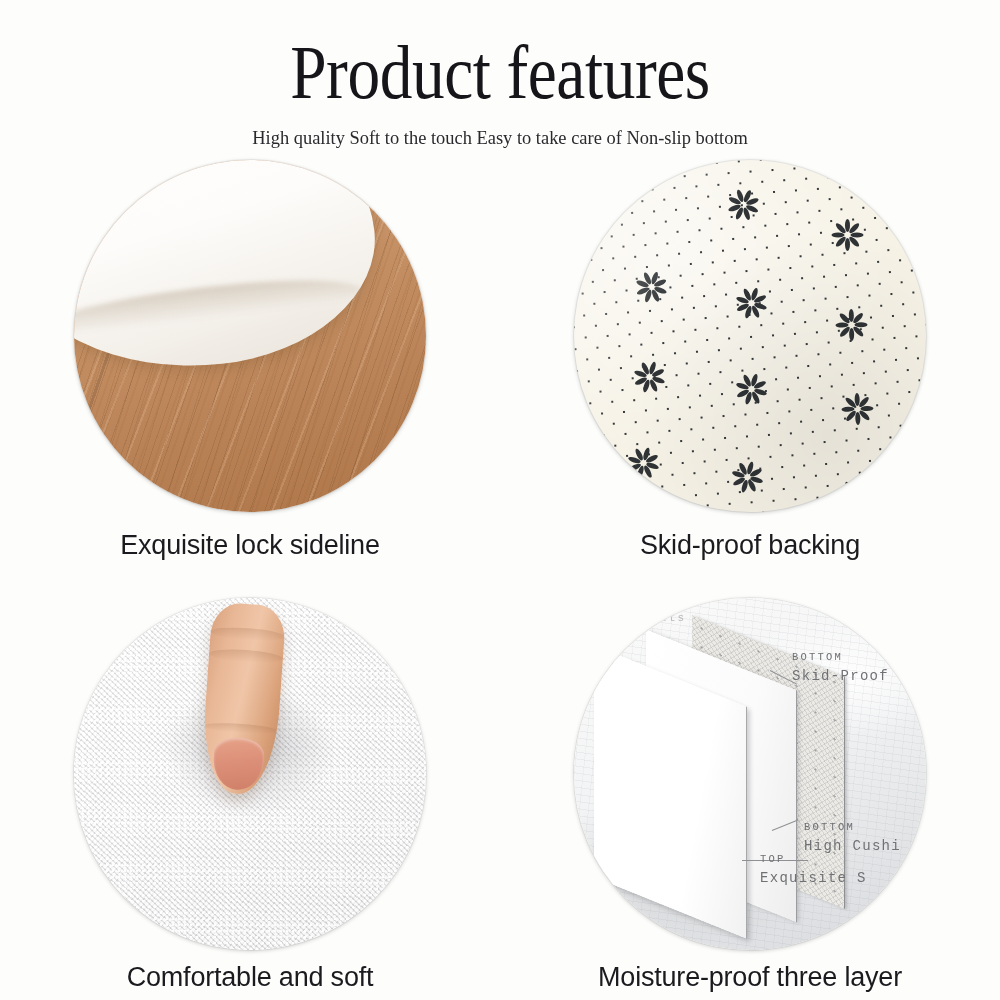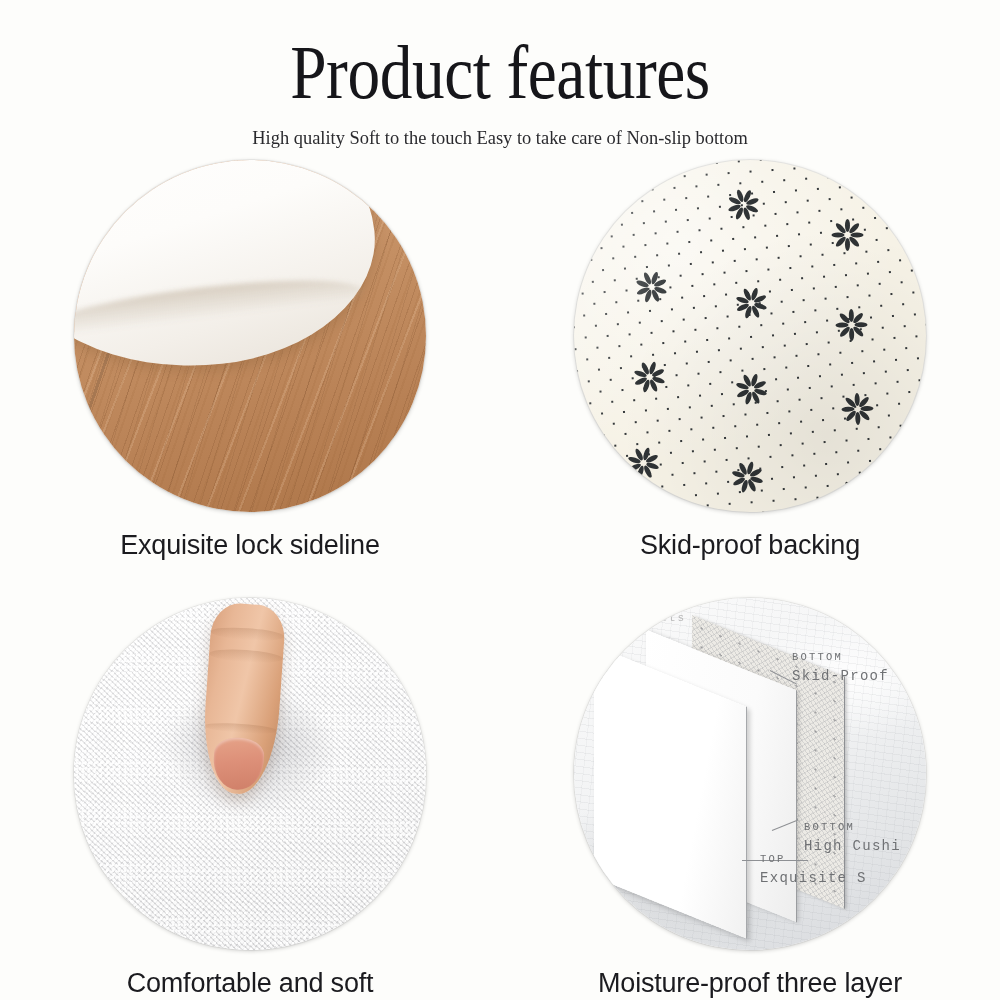--- a/index.html
+++ b/index.html
@@ -43,21 +43,21 @@
     overflow:hidden;
     background:#ffffff;
     box-shadow:0 1px 4px rgba(0,0,0,.20), 0 0 0 1px rgba(0,0,0,.05);
   }
   .caption{
     font-family:"Liberation Sans",sans-serif;
     font-size:27px;color:#1b1b1f;
     margin-top:18px;letter-spacing:-0.2px;
     white-space:nowrap;
   }
-  .cell.r2 .caption{margin-top:18px;}
+  .cell.r2 .caption{margin-top:12px;}
 
   
   .backing{
     background:
       radial-gradient(circle at 30% 25%, rgba(255,255,255,.55), rgba(0,0,0,0) 60%),
       linear-gradient(118deg, rgba(0,0,0,.045) 0 1px, rgba(0,0,0,0) 1px 26px),
       linear-gradient(118deg, rgba(0,0,0,.03) 0 1px, rgba(0,0,0,0) 1px 11px),
       #f6f2e6;
   }
   .dots{

